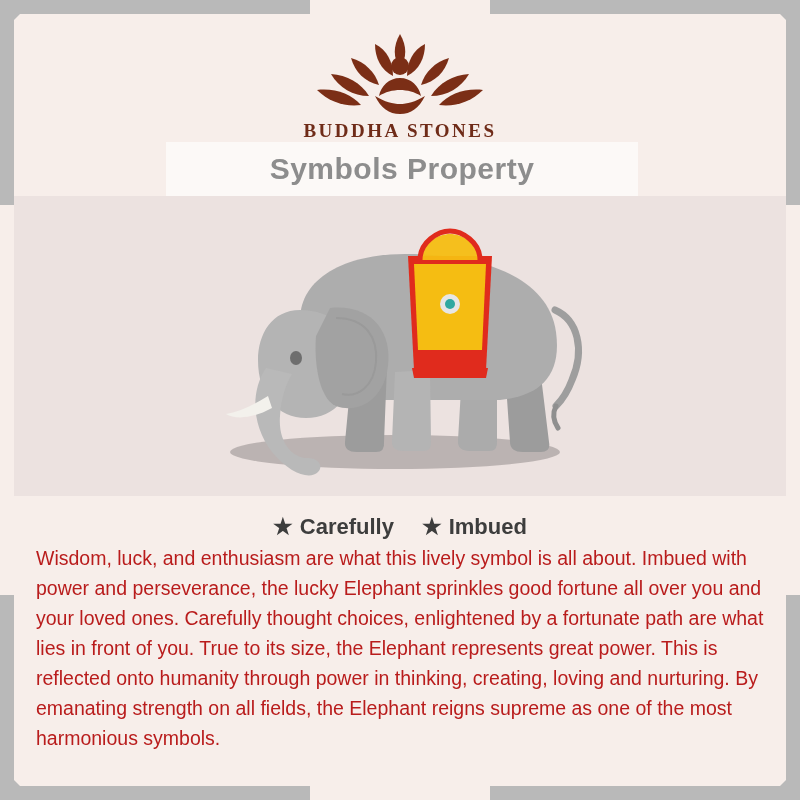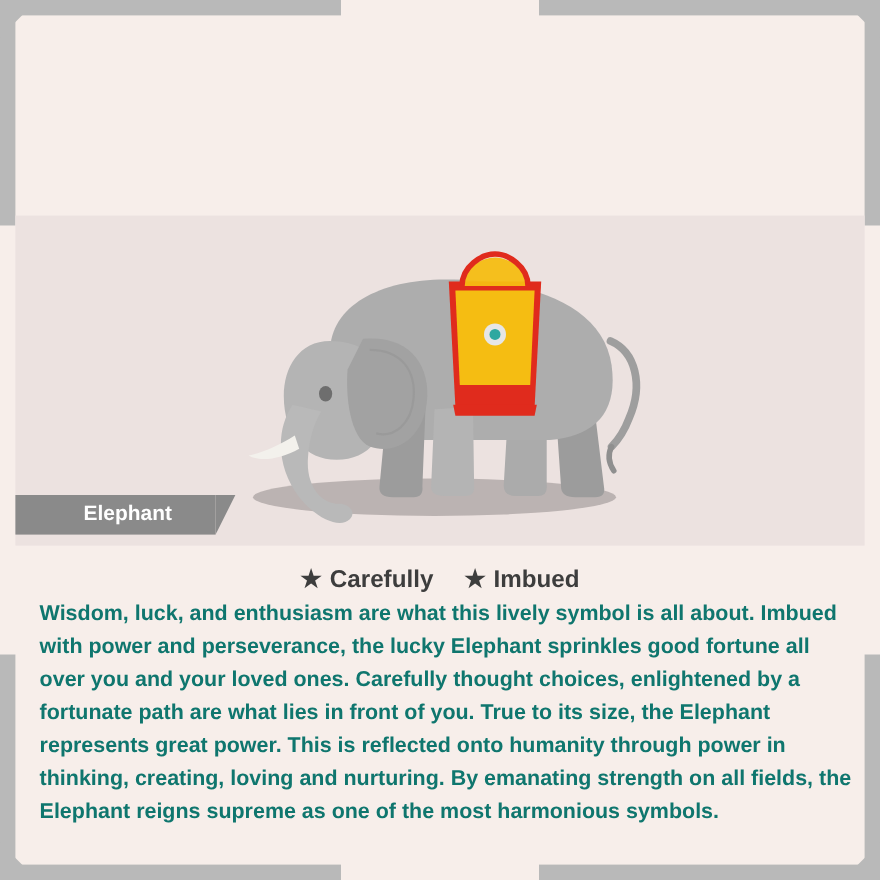--- a/index.html
+++ b/index.html
@@ -195,45 +195,69 @@
   }
 
   
   .body-copy {
     position: absolute;
     top: 543px;
     left: 36px;
     width: 742px;
     font-size: 19.5px;
     line-height: 30px;
-    color: #0f766e;
-    font-weight: 700;
+    color: #b91c1c;
+    font-weight: 400;
   }
 </style>
 </head>
 <body>
 
 <div class="page">
 
   <div class="corner corner-top-left"></div>
   <div class="corner corner-top-left-v"></div>
   <div class="corner corner-top-right"></div>
   <div class="corner corner-top-right-v"></div>
   <div class="corner corner-bottom-left"></div>
   <div class="corner corner-bottom-left-v"></div>
   <div class="corner corner-bottom-right"></div>
   <div class="corner corner-bottom-right-v"></div>
   <div class="corner-diag-tl"></div>
   <div class="corner-diag-tr"></div>
   <div class="corner-diag-bl"></div>
   <div class="corner-diag-br"></div>
 
+  <div class="brand">
+    <svg class="brand-logo" width="190" height="96" viewBox="0 0 190 96">
+      <g fill="#7b2e16">
+
+        <path d="M95 12 C88 24 88 36 95 46 C102 36 102 24 95 12 Z"></path>
+        <path d="M70 22 C70 36 76 48 88 54 C88 40 82 28 70 22 Z"></path>
+        <path d="M120 22 C120 36 114 48 102 54 C102 40 108 28 120 22 Z"></path>
+        <path d="M46 36 C50 50 60 60 74 63 C70 50 60 40 46 36 Z"></path>
+        <path d="M144 36 C140 50 130 60 116 63 C120 50 130 40 144 36 Z"></path>
+        <path d="M26 52 C34 66 48 74 64 74 C56 61 42 53 26 52 Z"></path>
+        <path d="M164 52 C156 66 142 74 126 74 C134 61 148 53 164 52 Z"></path>
+        <path d="M12 68 C24 80 40 85 56 83 C46 72 30 66 12 68 Z"></path>
+        <path d="M178 68 C166 80 150 85 134 83 C144 72 160 66 178 68 Z"></path>
+
+        <circle cx="95" cy="44" r="9"></circle>
+        <path d="M95 56 C84 56 76 64 74 74 C80 70 88 68 95 68 C102 68 110 70 116 74 C114 64 106 56 95 56 Z"></path>
+        <path d="M70 74 C76 86 84 92 95 92 C106 92 114 86 120 74 C110 80 102 82 95 82 C88 82 80 80 70 74 Z"></path>
+      </g>
+    </svg>
+    <div class="brand-name">BUDDHA STONES</div>
+  </div>
 
   <div class="image-zone"></div>
 
+  <div class="title-band">
+    <span class="title-text">Symbols Property</span>
+  </div>
 
   <div class="elephant-wrap">
     <svg width="800" height="300" viewBox="0 0 800 300">
 
       <ellipse cx="395" cy="252" rx="165" ry="17" fill="#b3aaa9" opacity="0.85"></ellipse>
 
       <path d="M555 110 C578 120 585 150 572 180 C566 196 560 202 556 206" stroke="#9e9e9e" stroke-width="7" fill="none" stroke-linecap="round"></path>
       <path d="M556 206 C552 214 554 222 558 228" stroke="#8f8f8f" stroke-width="5" fill="none" stroke-linecap="round"></path>
 
       <path d="M505 170 L510 242 Q510 252 523 252 L541 252 Q551 252 549 242 L540 168 Z" fill="#9c9c9c"></path>
@@ -262,23 +286,20 @@
       <path d="M408 56 L492 56 L486 170 L414 170 Z" fill="#e02b1d"></path>
       <path d="M414 64 L486 64 L482 150 L418 150 Z" fill="#f5bd12"></path>
       <path d="M420 60 C420 44 438 34 450 34 C462 34 480 44 480 60 Z" fill="#f5bd12" opacity="0.95"></path>
       <path d="M420 60 C420 42 438 31 450 31 C462 31 480 42 480 60" fill="none" stroke="#e02b1d" stroke-width="5"></path>
       <circle cx="450" cy="104" r="10" fill="#e6e6e6"></circle>
       <circle cx="450" cy="104" r="5" fill="#2fa8a0"></circle>
       <path d="M412 168 L488 168 L486 178 L414 178 Z" fill="#e02b1d"></path>
     </svg>
   </div>
 
-  <div class="label-tag">
-    <span>Elephant</span>
-  </div>
 
   <div class="attributes">
     <div class="attr">
       <span class="star">★</span>
       <span>Carefully</span>
     </div>
     <div class="attr">
       <span class="star">★</span>
       <span>Imbued</span>
     </div>

